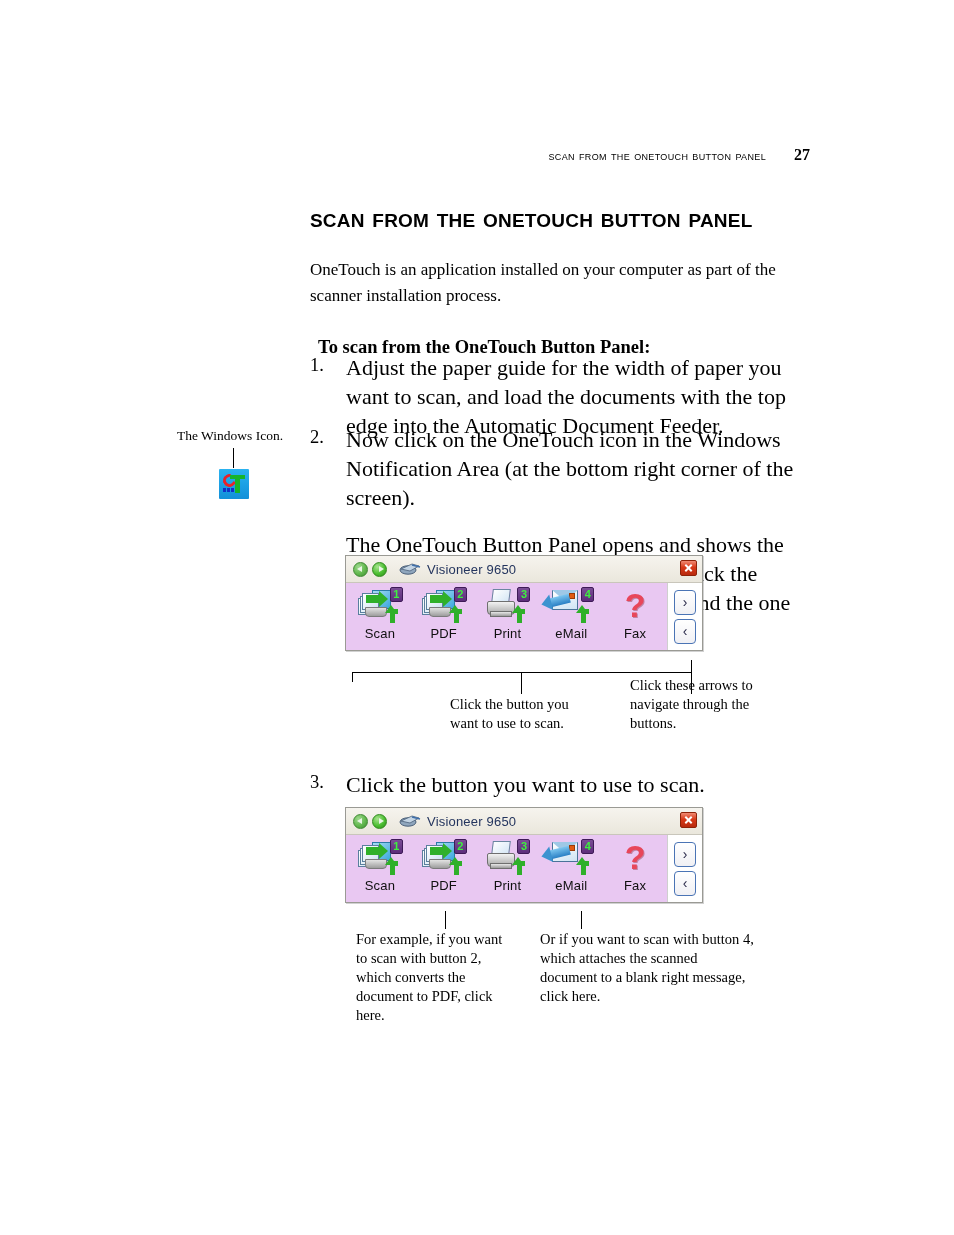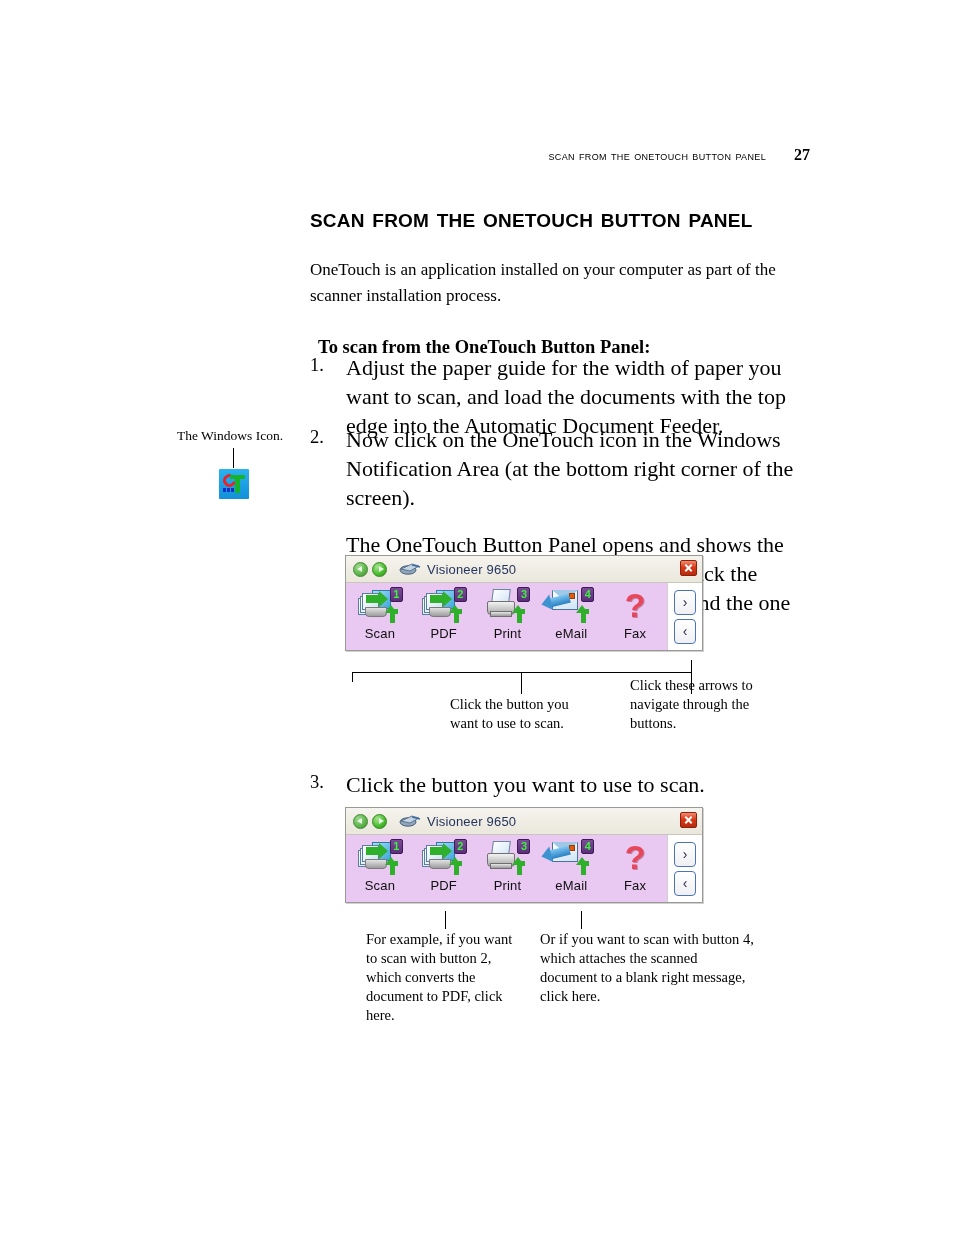--- a/index.html
+++ b/index.html
@@ -774,14 +774,14 @@
     <div class="otp-nav">
       <div class="otp-nav-btn">›</div>
       <div class="otp-nav-btn">‹</div>
     </div>
   </div>
 </div>
 
 <div class="rule-v" style="left:445px; top:911px; height:18px;"></div>
 <div class="rule-v" style="left:581px; top:911px; height:18px;"></div>
 
-<div class="callout-text" style="left:366px; top:930px; width:158px;">For example, if you want to scan with button 2, which converts the document to PDF, click here.</div>
+<div class="callout-text" style="left:356px; top:930px; width:158px;">For example, if you want to scan with button 2, which converts the document to PDF, click here.</div>
 <div class="callout-text" style="left:540px; top:930px; width:215px;">Or if you want to scan with button 4, which attaches the scanned document to a blank right message, click here.</div>
 
 </body></html>

